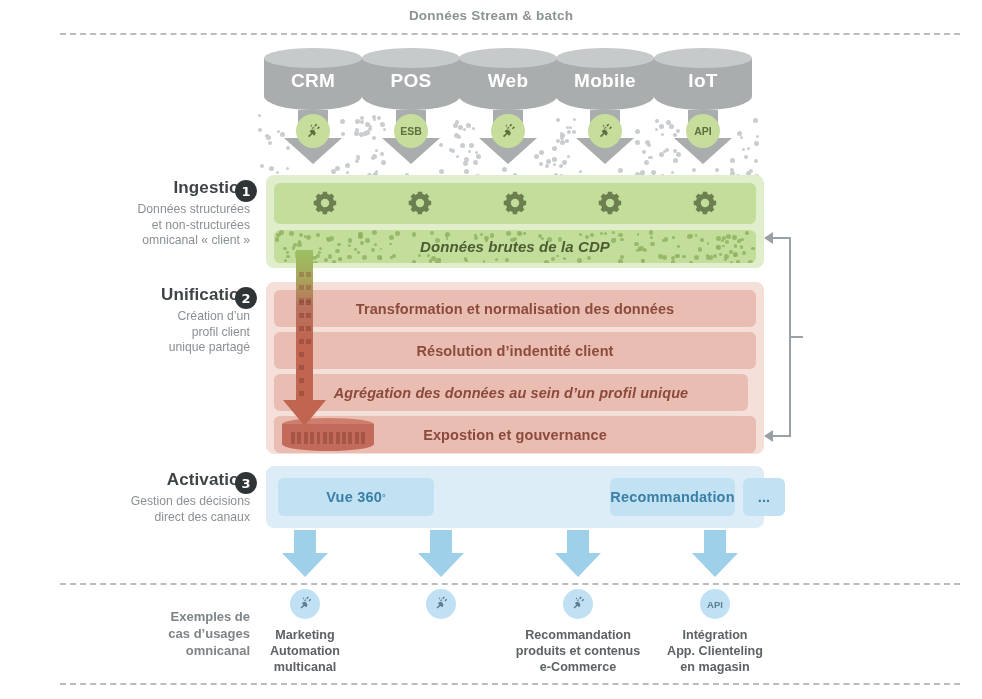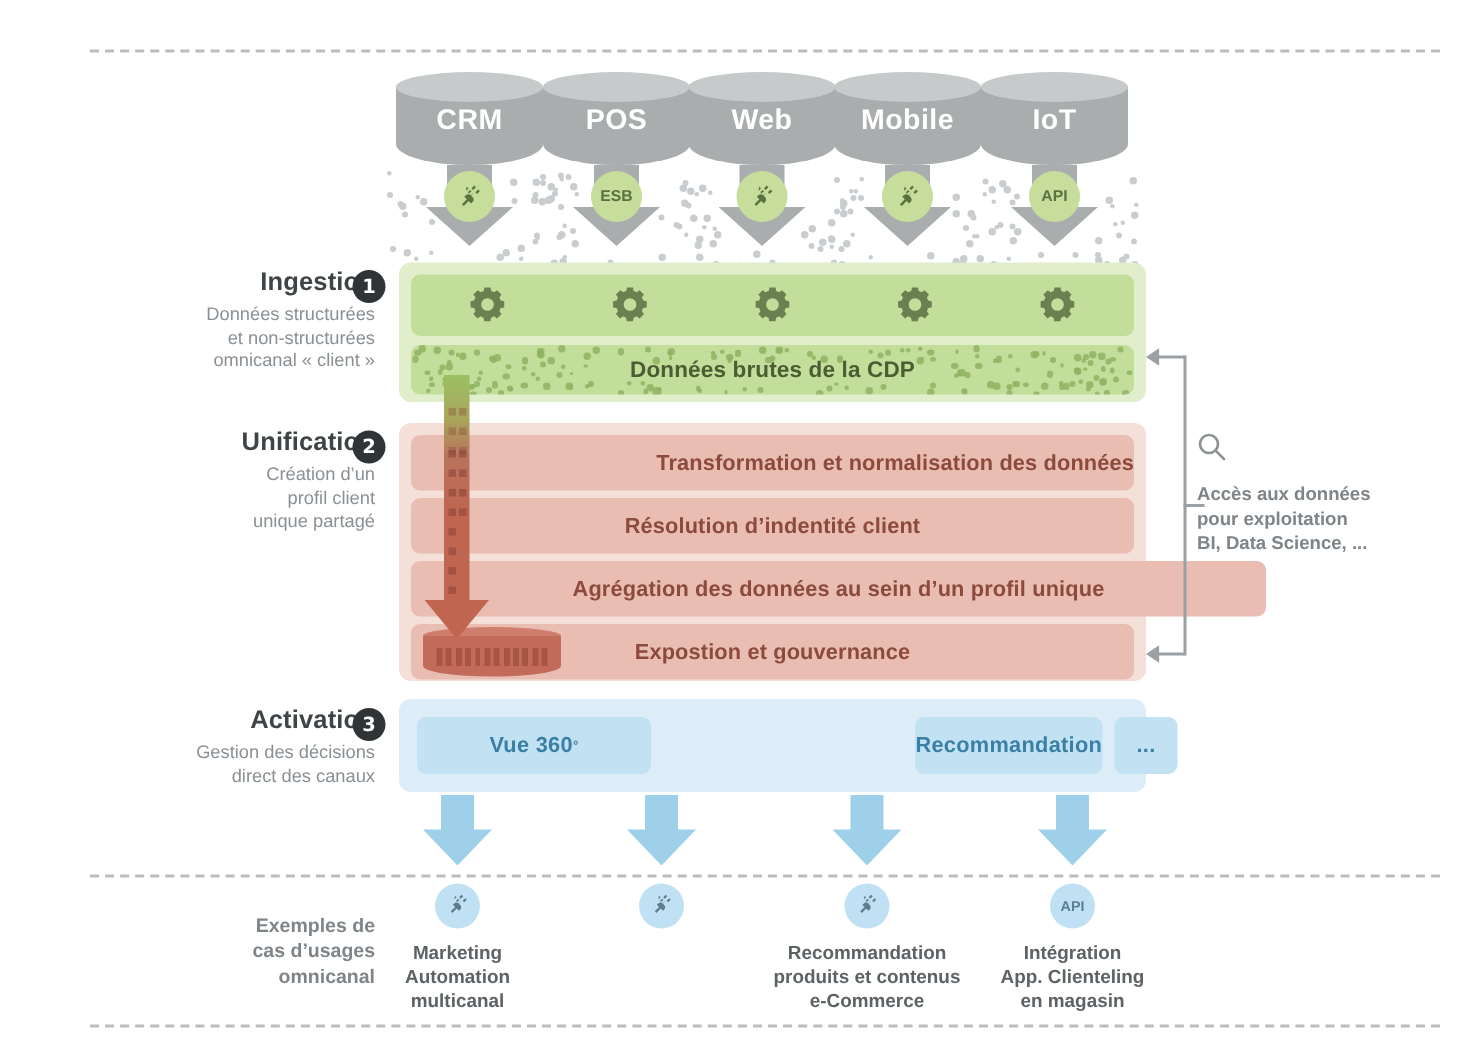--- a/index.html
+++ b/index.html
@@ -68,21 +68,21 @@
   }
   .stage-num{
     position:absolute;width:22px;height:22px;border-radius:50%;
     background:#2f3437;color:#fff;font-size:13px;font-weight:bold;
     display:flex;align-items:center;justify-content:center;
     font-family:"DejaVu Sans", sans-serif;
   }
 
   
   .panel{position:absolute;border-radius:8px;}
-  .panel-green{background:#e1eecb;}
+  .panel-green{background:#e1eecb;font-style:italic;}
   .panel-red{background:#f5dfd9;}
   .panel-blue{background:#dcedf8;}
 
   .band{position:absolute;border-radius:6px;display:flex;align-items:center;justify-content:center;}
   .band-green{background:#c3dd9a;}
   .band-green-d{background:#c3dd9a;}
   .band-red{background:#e9bdb2;}
   .band-txt-red{font-size:14.5px;font-weight:bold;color:#8c4a3d;letter-spacing:.1px;}
   .band-txt-green{font-size:15px;font-weight:bold;color:#4c5c33;letter-spacing:.1px;position:relative;z-index:2;}
 
@@ -134,20 +134,21 @@
   .bracket{position:absolute;}
   .brk-line{position:absolute;background:#9aa0a3;}
   .brk-head{position:absolute;width:9px;height:12px;background:#9aa0a3;
     clip-path:polygon(9px 0, 9px 12px, 0 6px);}
 </style>
 </head>
 <body>
 
 <div class="stage">
 
+  <div class="top-title">Données Stream &amp; batch</div>
   <div class="dashline" style="top:33px;"></div>
 
   <div id="sources-layer">
       <div class="source" style="left: 264px; top: 48px;">
         <div class="cyl">
           <div class="body"></div>
           <div class="top"></div>
           <div class="lbl">CRM</div>
         </div>
         <span class="speck" style="left:-6.0px;top:66.0px;width:3px;height:3px;"></span>
@@ -595,27 +596,27 @@
           <span class="dot-g" style="left:449.5px;top:24.2px;width:5.2px;height:5.2px;"></span>
           <span class="dot-g" style="left:447.8px;top:5.7px;width:4.5px;height:4.5px;"></span>
           <span class="dot-g" style="left:390.0px;top:7.3px;width:4.4px;height:4.4px;"></span>
           <span class="dot-g" style="left:12.3px;top:24.9px;width:3.5px;height:3.5px;"></span>
         </div>
       <span class="band-txt-green">Données brutes de la CDP</span>
     </div>
   </div>
 
   <div class="panel panel-red" style="left:266px;top:282px;width:498px;height:172px;">
-    <div class="band band-red" style="left:8px;top:8px;width:482px;height:37px;justify-content:flex-end;">
+    <div class="band band-red" style="left:8px;top:8px;width:482px;height:37px;">
       <span class="band-txt-red">Transformation et normalisation des données</span>
     </div>
     <div class="band band-red" style="left:8px;top:50px;width:482px;height:37px;">
       <span class="band-txt-red">Résolution d’indentité client</span>
     </div>
-    <div class="band band-red" style="left:8px;top:92px;width:570px;height:37px;">
+    <div class="band band-red" style="left:8px;top:92px;width:474px;height:37px;font-style:italic;">
       <span class="band-txt-red">Agrégation des données au sein d’un profil unique</span>
     </div>
     <div class="band band-red" style="left:8px;top:134px;width:482px;height:37px;">
       <span class="band-txt-red">Expostion et gouvernance</span>
     </div>
     <div class="minidb" style="left:16px;top:136px;">
       <div class="dbtop"></div>
       <div class="dbbody"></div>
       <div class="grid">
         <i></i>
@@ -732,33 +733,20 @@
           <span>API</span>
         </div>
         <div class="txt">
           <div>Intégration</div>
           <div>App. Clienteling</div>
           <div>en magasin</div>
         </div>
       </div>
     </div>
 
-  <div class="access">
-    <div style="margin-bottom:8px;">
-      <svg width="20" height="20" viewBox="0 0 20 20">
-        <circle cx="8" cy="8" r="6" fill="none" stroke="#8d9295" stroke-width="1.8"></circle>
-        <line x1="12.4" y1="12.4" x2="18" y2="18" stroke="#8d9295" stroke-width="1.8" stroke-linecap="round"></line>
-      </svg>
-    </div>
-    <div class="note">
-      <div>Accès aux données</div>
-      <div>pour exploitation</div>
-      <div>BI, Data Science, ...</div>
-    </div>
-  </div>
   <div class="bracket">
     <div class="brk-line" style="left:789px;top:237px;width:1.6px;height:200px;"></div>
     <div class="brk-line" style="left:772px;top:237px;width:18px;height:1.6px;"></div>
     <div class="brk-line" style="left:772px;top:435px;width:18px;height:1.6px;"></div>
     <div class="brk-line" style="left:789px;top:336px;width:14px;height:1.6px;"></div>
     <div class="brk-head" style="left:764px;top:232px;"></div>
     <div class="brk-head" style="left:764px;top:430px;"></div>
   </div>
 
 </div>

